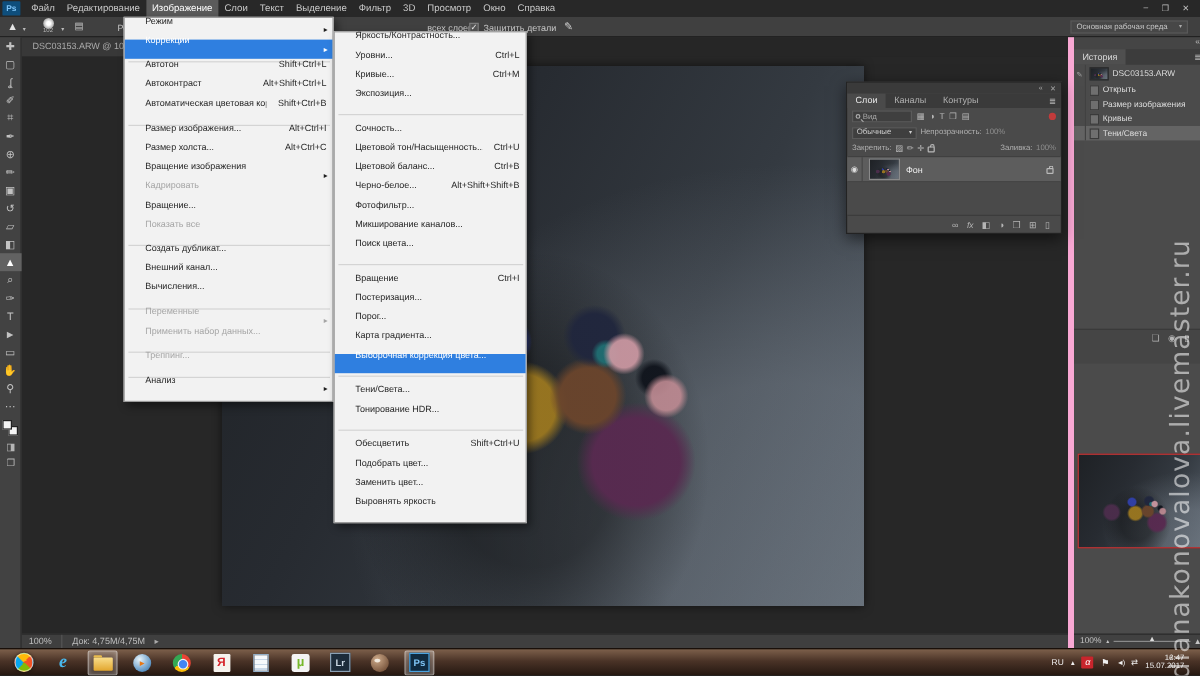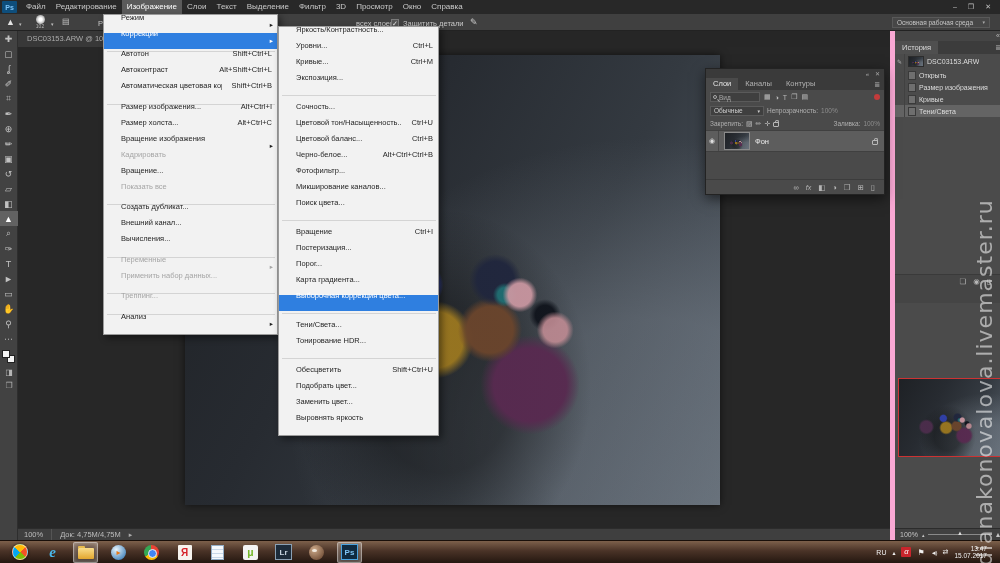--- a/index.html
+++ b/index.html
@@ -673,21 +673,21 @@
       </div>
 
       <div class="mrow">
         <span class="ml">Цветовой баланс...</span>
         <span class="ms">Ctrl+B</span>
         <span class="arr"></span>
       </div>
 
       <div class="mrow">
         <span class="ml">Черно-белое...</span>
-        <span class="ms">Alt+Ctrl+Ctrl+B</span>
+        <span class="ms">Alt+Shift+Shift+B</span>
         <span class="arr"></span>
       </div>
 
       <div class="mrow">
         <span class="ml">Фотофильтр...</span>
         <span class="ms"></span>
         <span class="arr"></span>
       </div>
 
       <div class="mrow">

